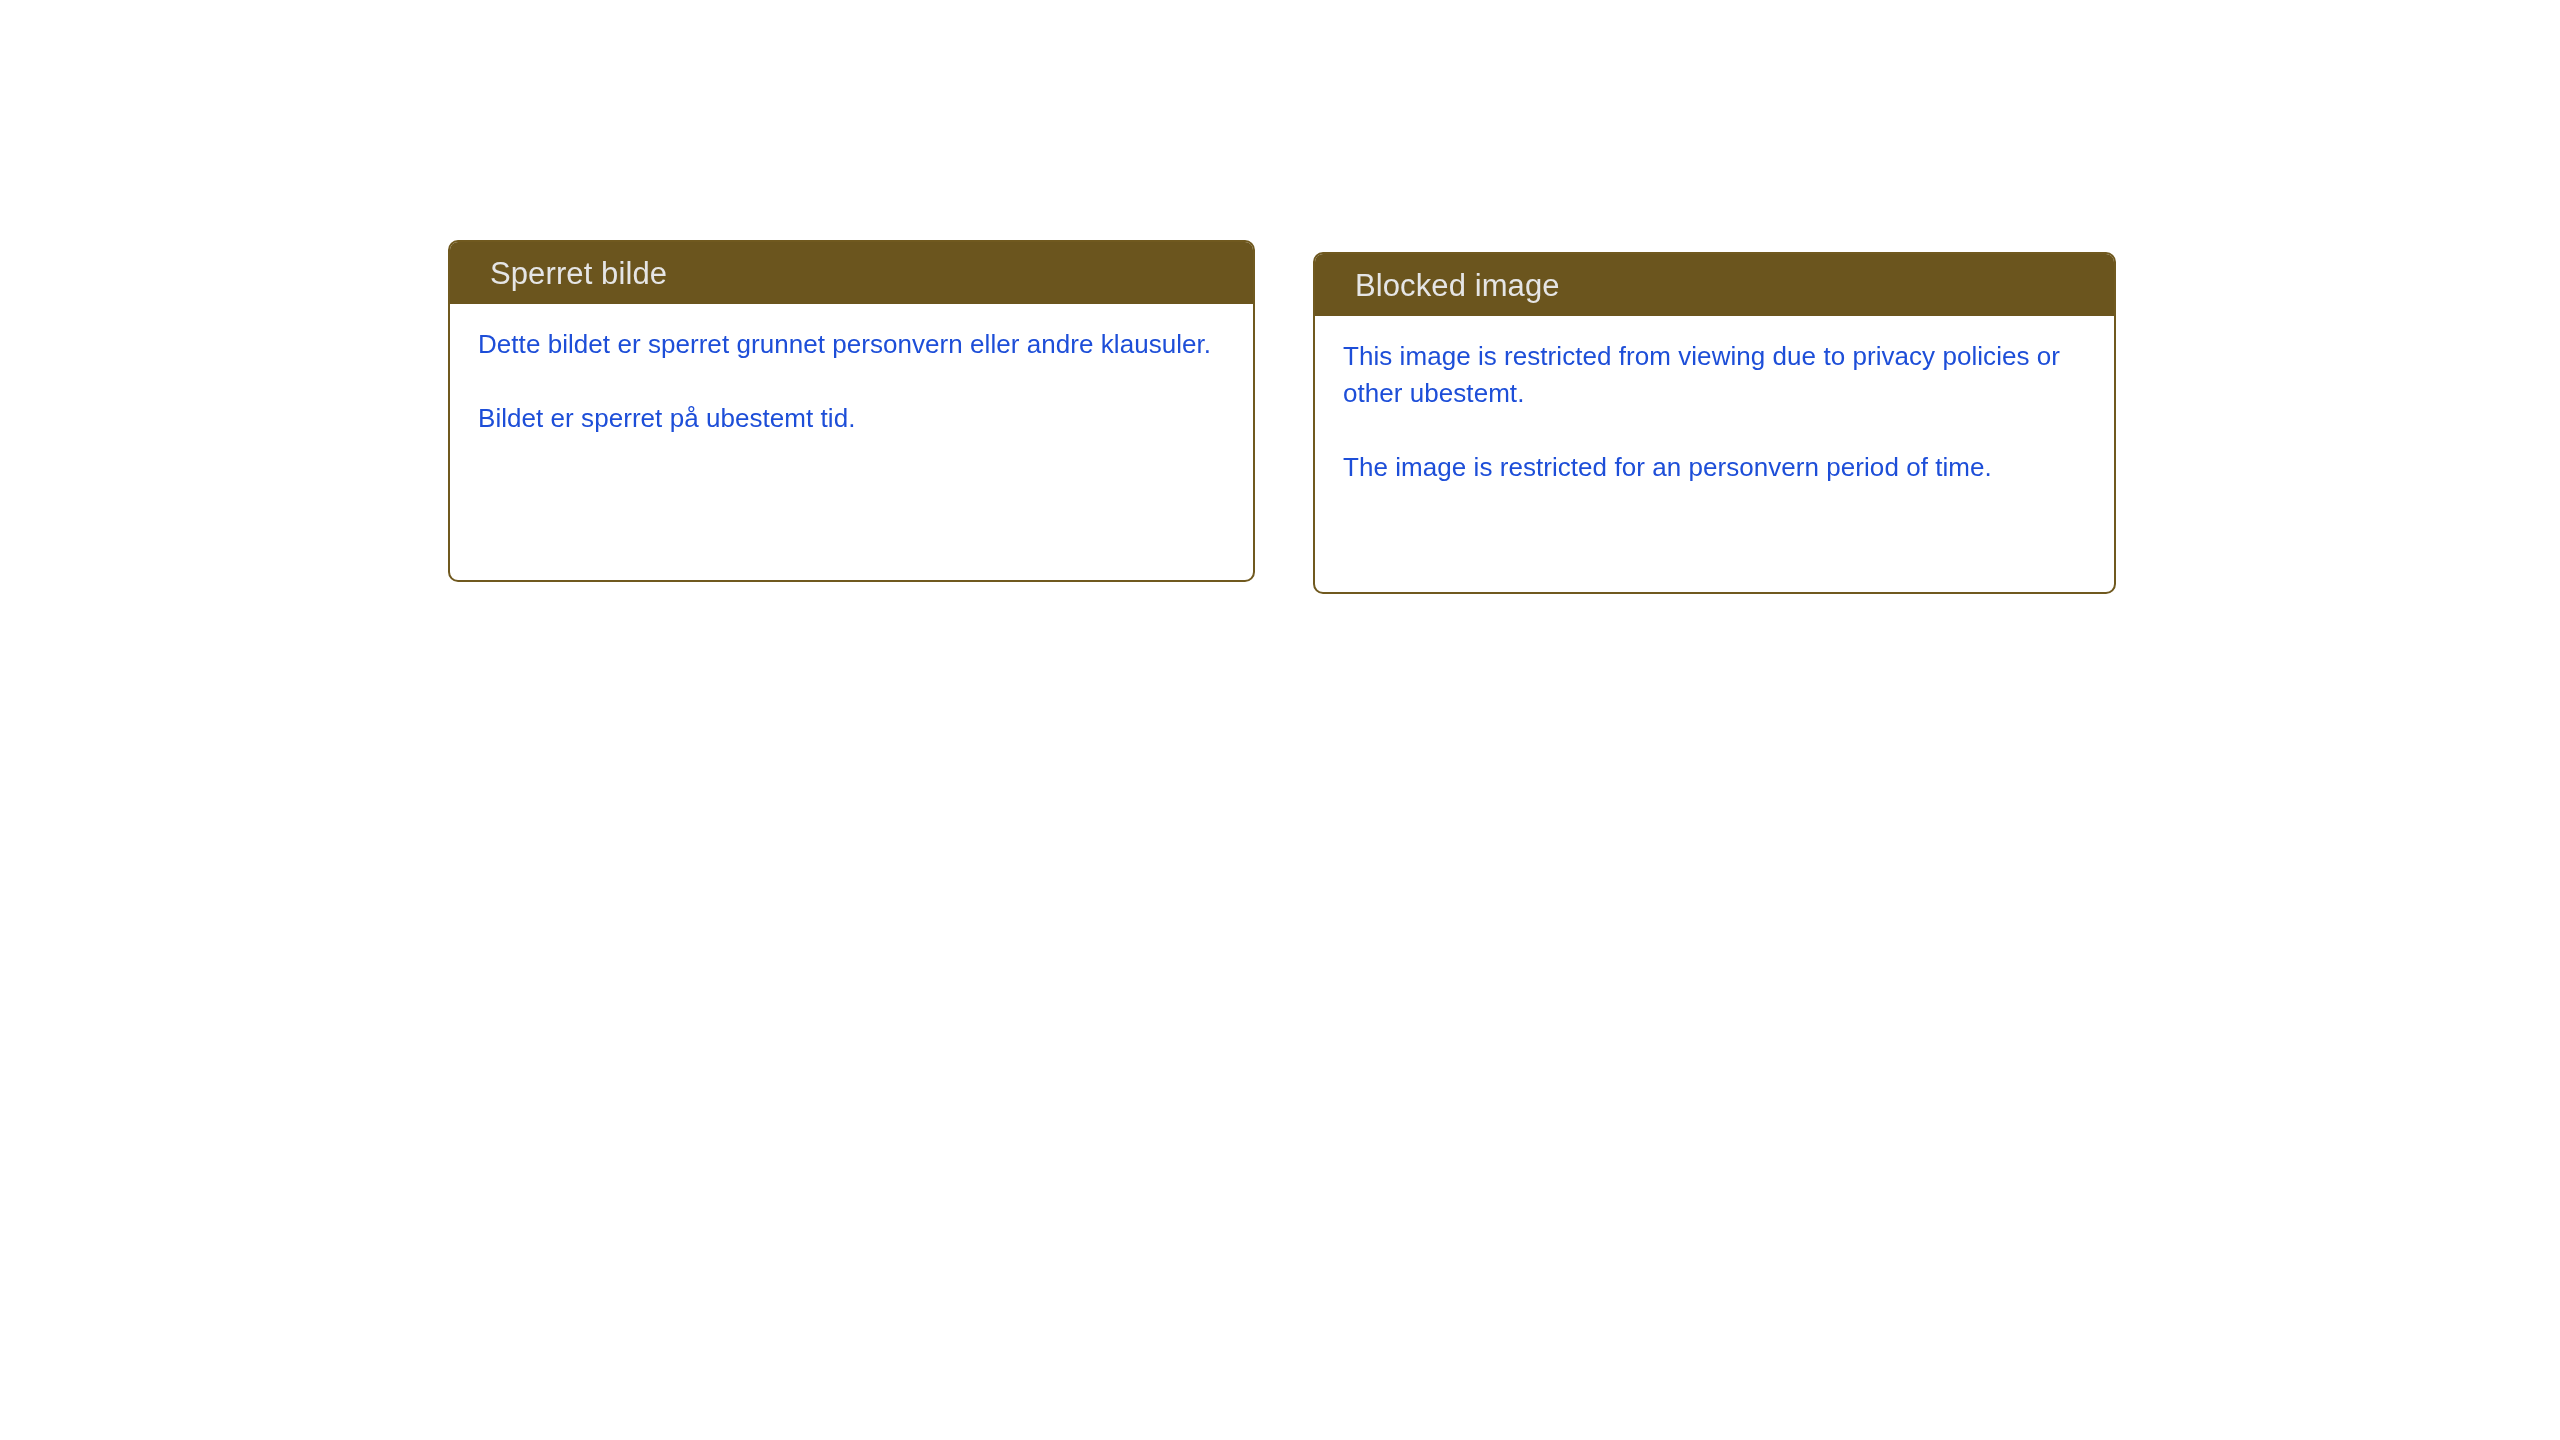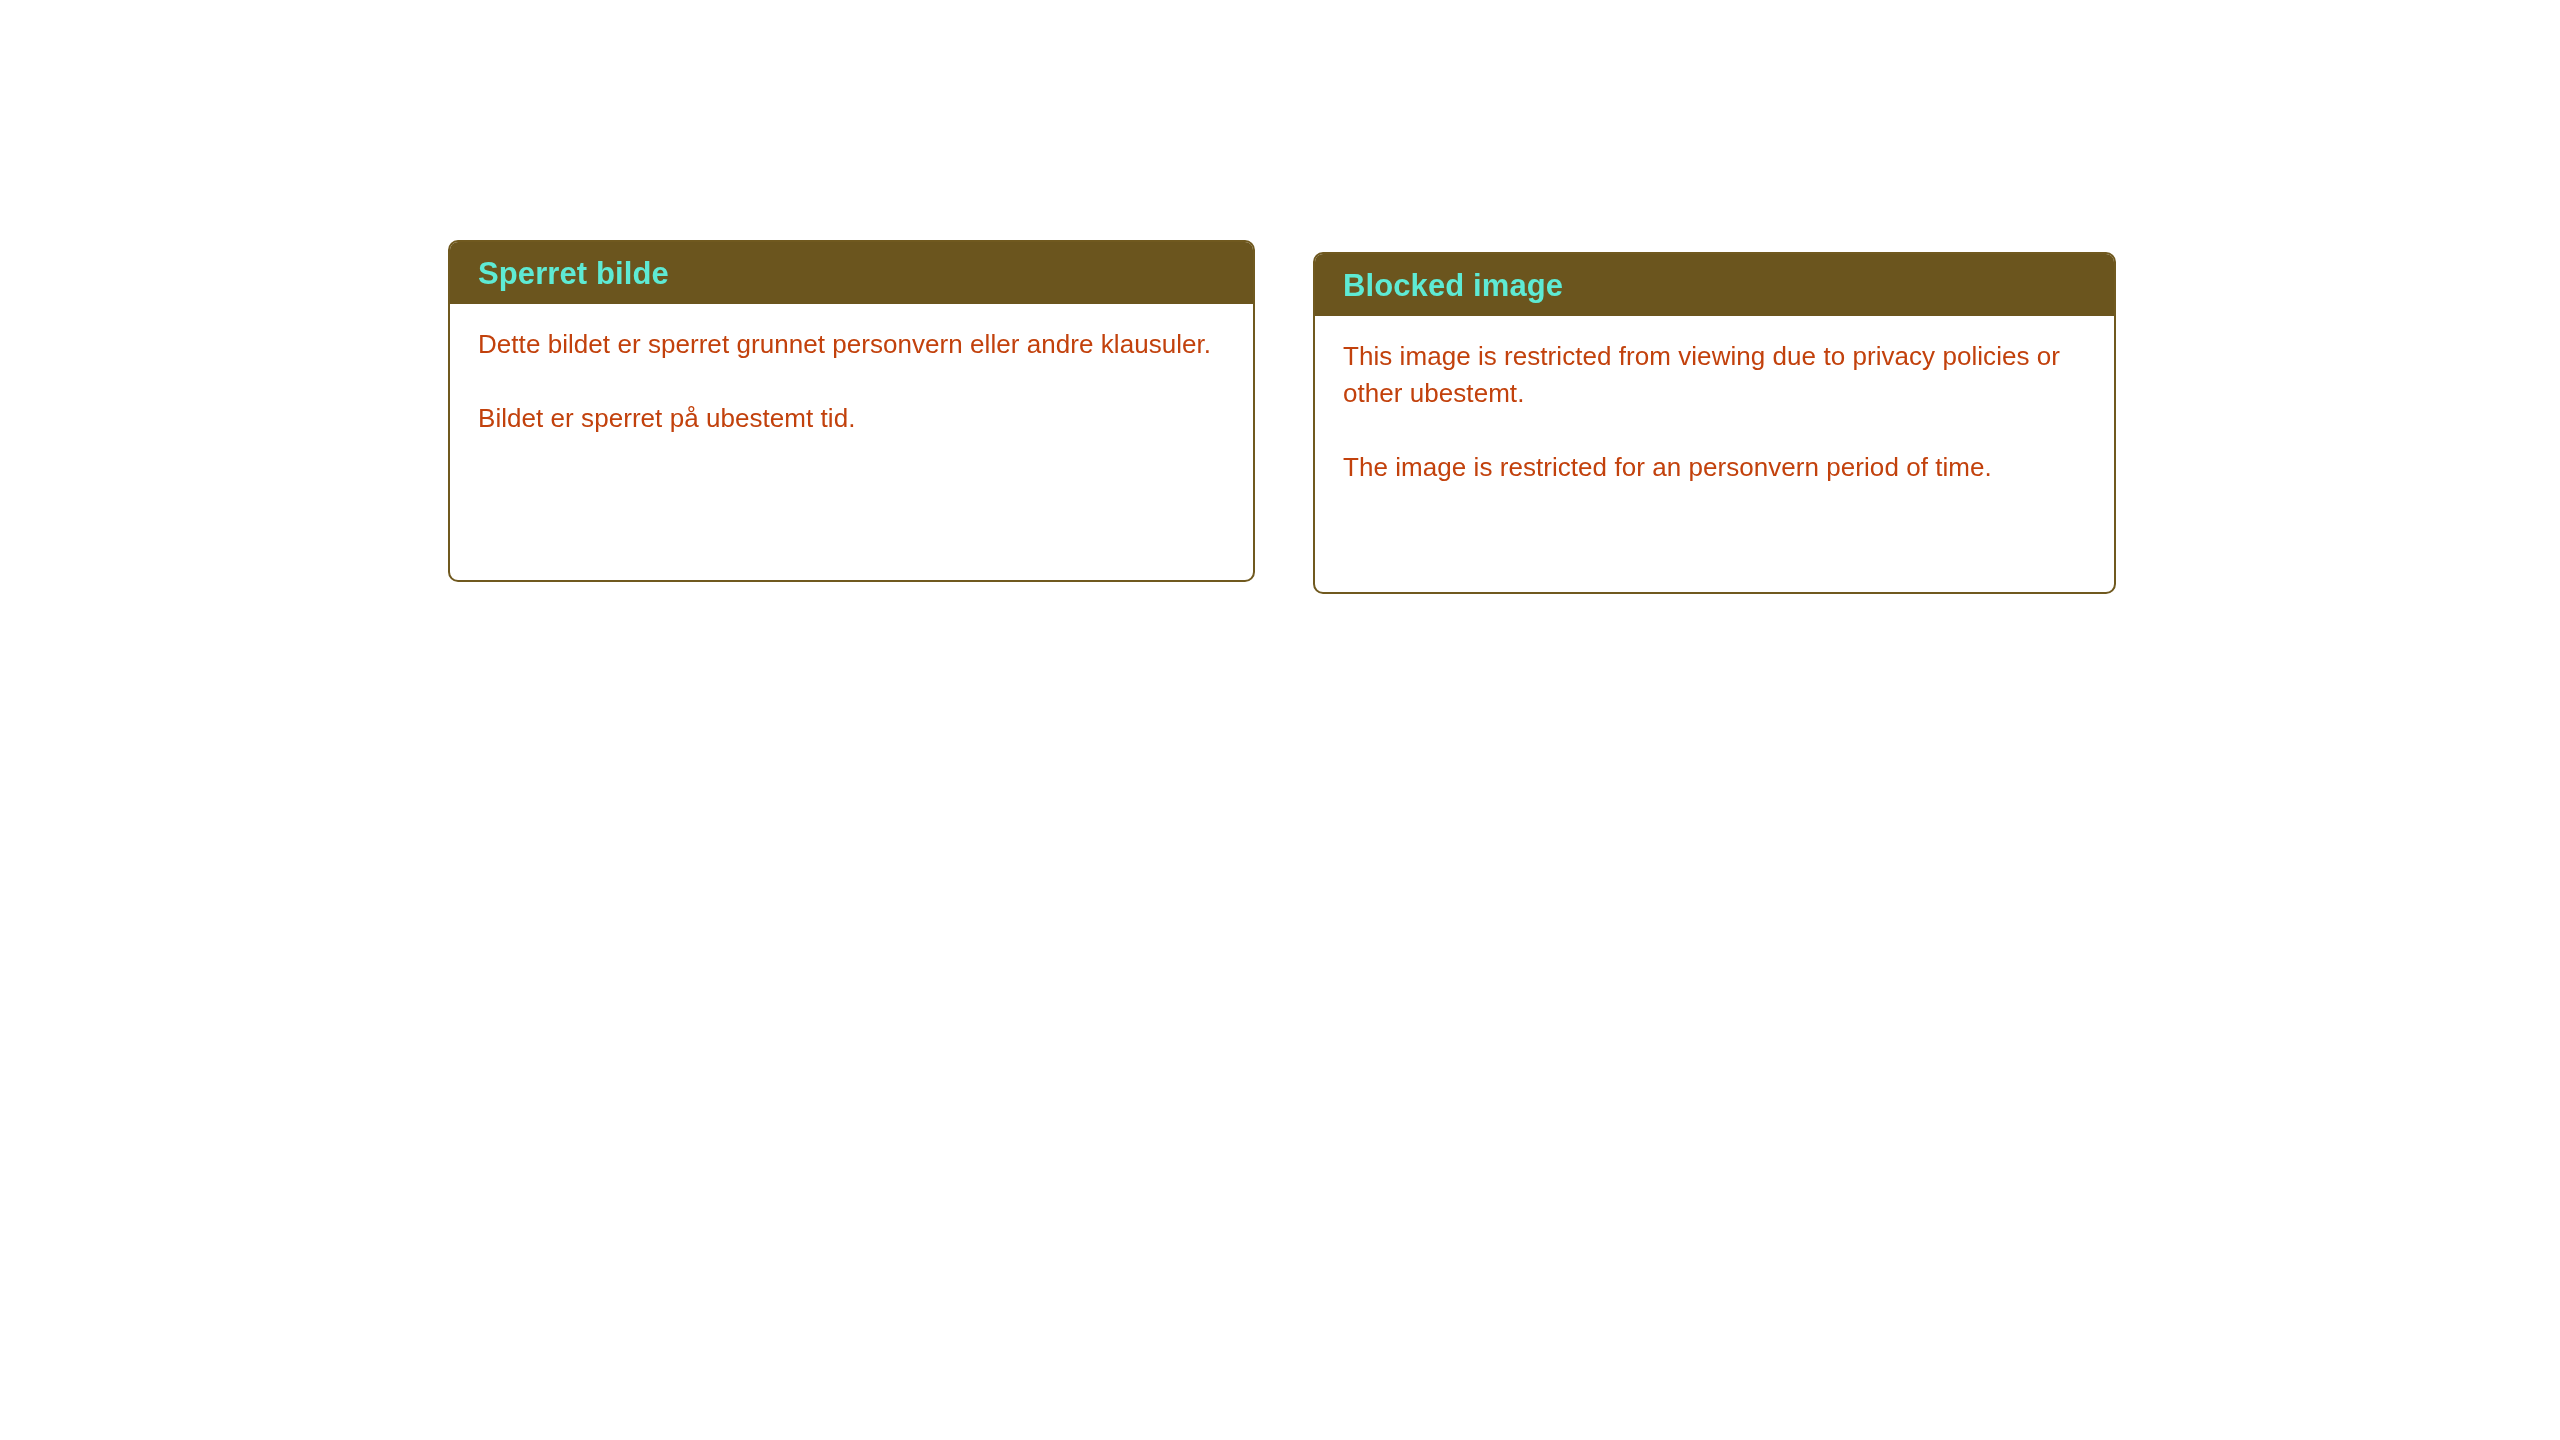--- a/index.html
+++ b/index.html
@@ -50,38 +50,38 @@
     box-sizing: border-box;
     width: 100%;
     height: 62px;
     background: #6b551e;
     display: flex;
     align-items: center;
     padding: 0 24px;
   }
 
   .notice-title {
-    color: #5eead4;
+    color: #e5e5e5;
     font-size: 31px;
-    font-weight: bold;
+    font-weight: normal;
     line-height: 1;
     letter-spacing: 0.1px;
-    margin: 4px;
+    margin: 16px;
     white-space: nowrap;
   }
 
   .notice-body {
     box-sizing: border-box;
     padding: 22px 26px 0 28px;
     background: #ffffff;
   }
 
   .notice-paragraph {
     margin: 0;
-    color: #c2410c;
+    color: #1d4ed8;
     font-size: 26px;
     line-height: 37px;
     letter-spacing: 0.05px;
   }
 
   .notice-paragraph + .notice-paragraph {
     margin-top: 37px;
   }
 </style>
 </head>

